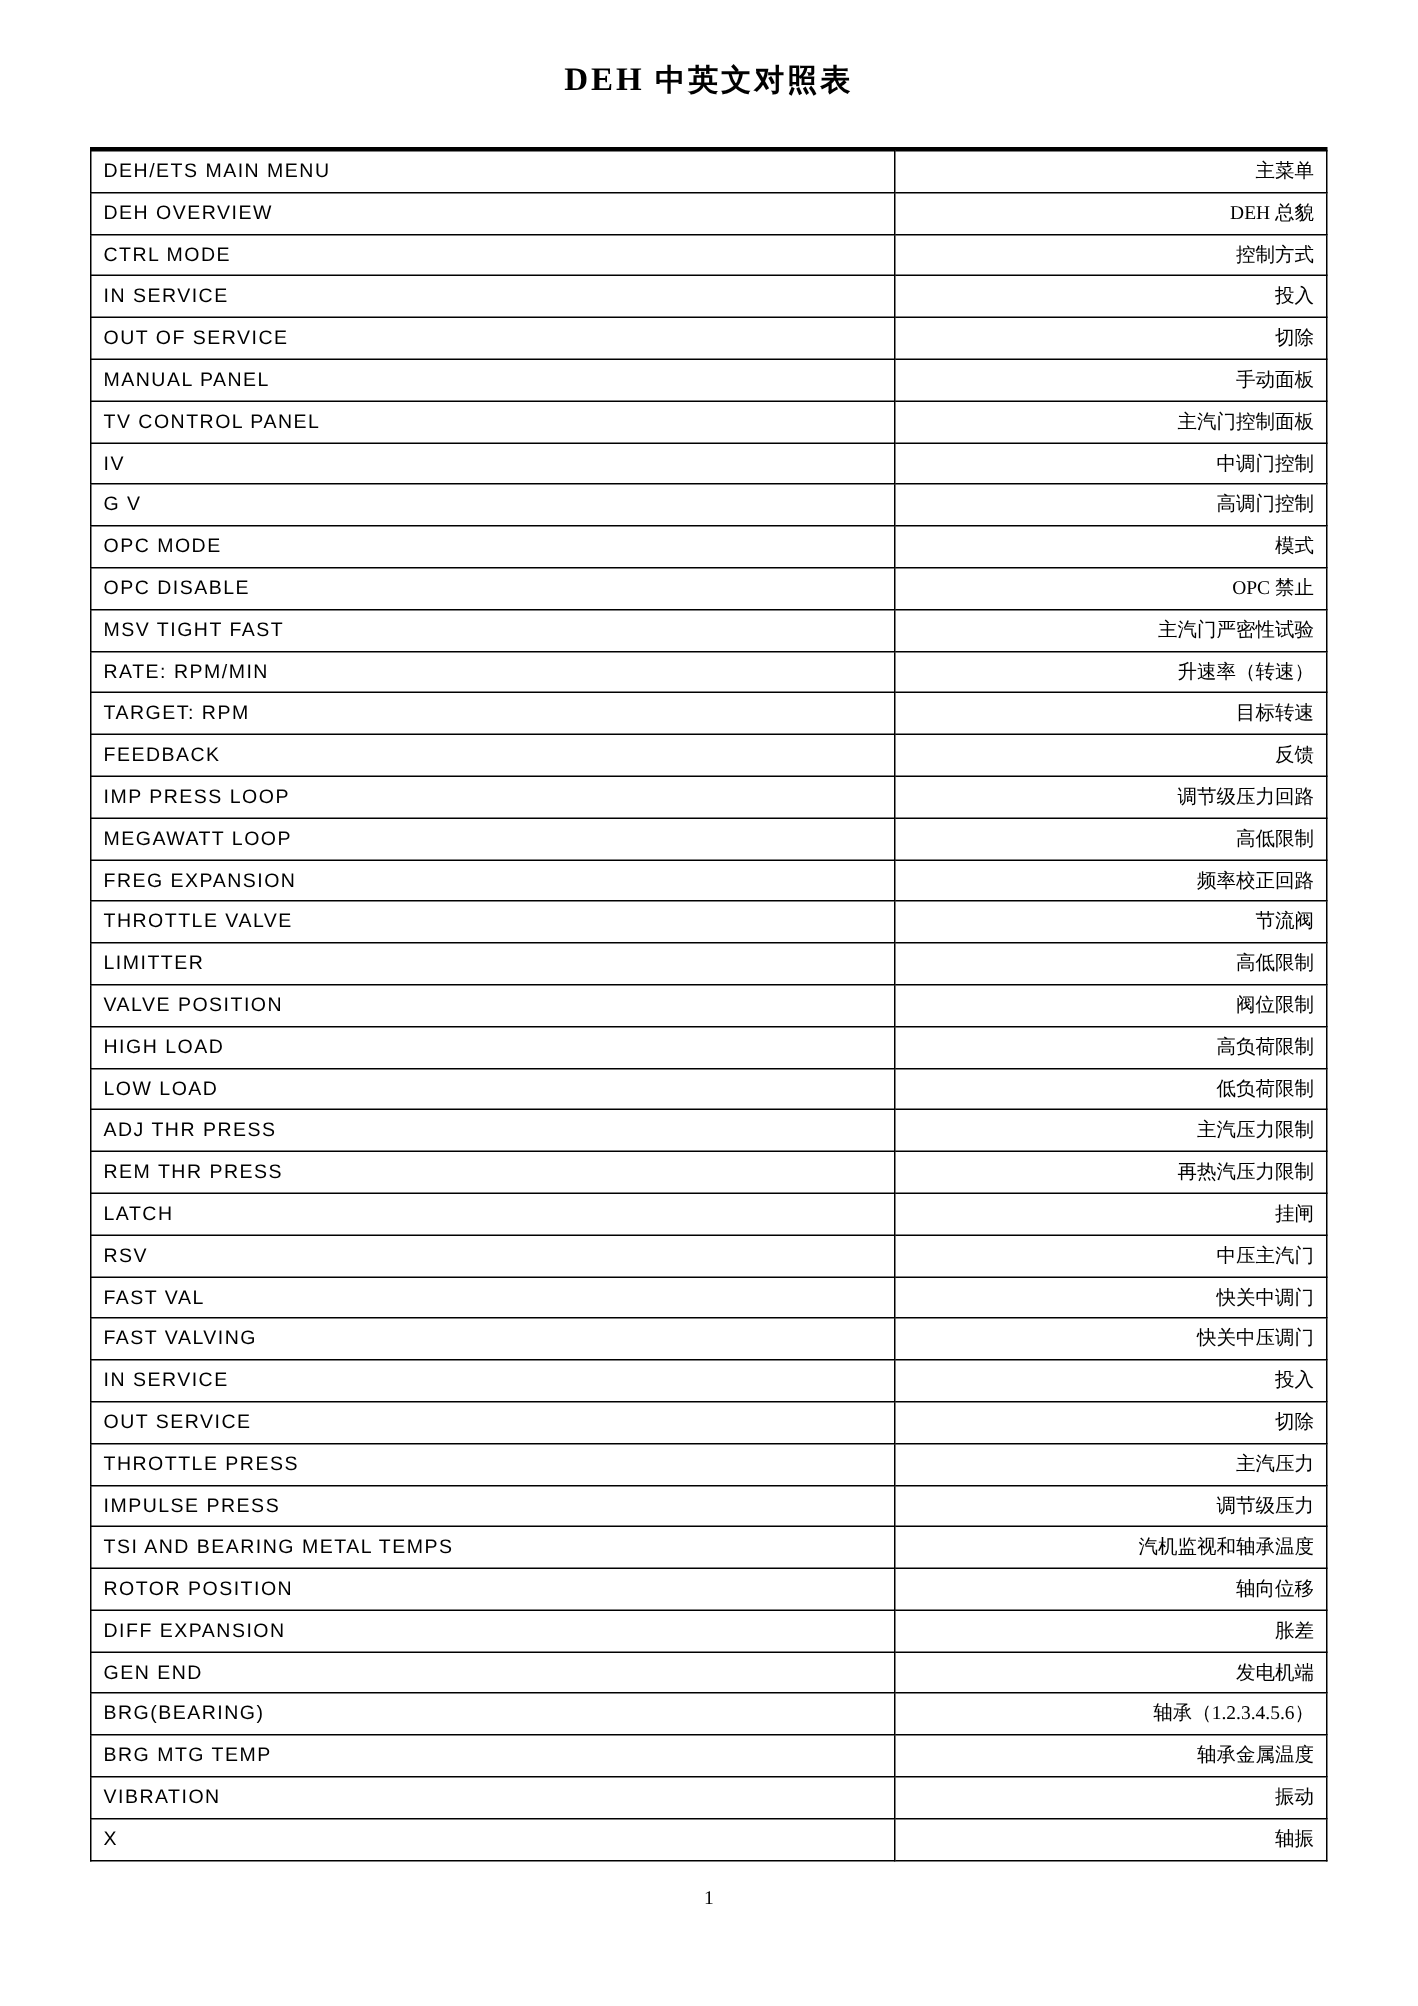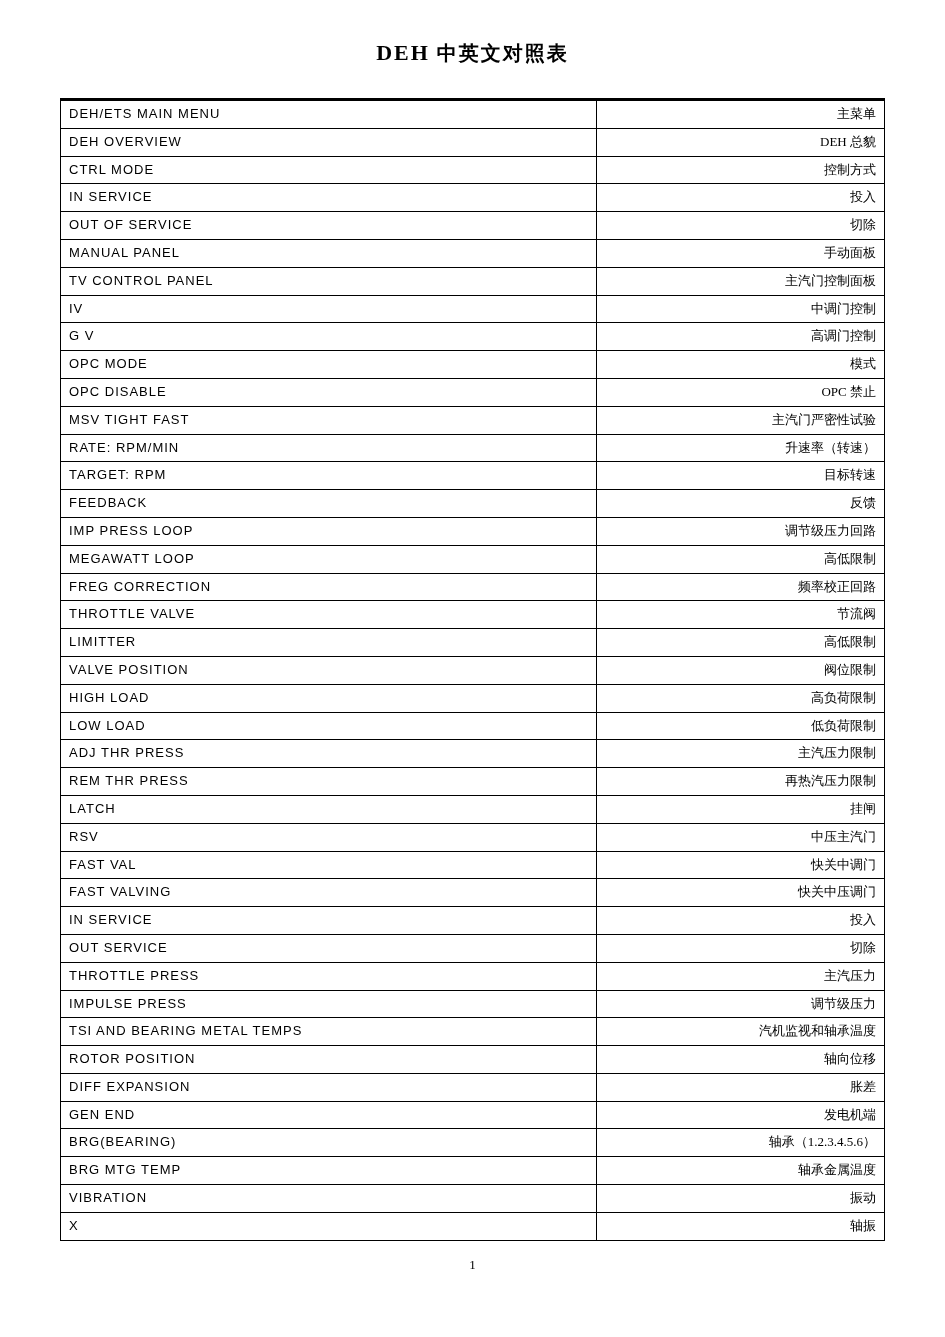--- a/index.html
+++ b/index.html
@@ -135,21 +135,21 @@
       </tr>
       <tr>
         <td>IMP   PRESS   LOOP</td>
         <td>调节级压力回路</td>
       </tr>
       <tr>
         <td>MEGAWATT   LOOP</td>
         <td>高低限制</td>
       </tr>
       <tr>
-        <td>FREG   CORRECTION</td>
+        <td>FREG   EXPANSION</td>
         <td>频率校正回路</td>
       </tr>
       <tr>
         <td>THROTTLE   VALVE</td>
         <td>节流阀</td>
       </tr>
       <tr>
         <td>LIMITTER</td>
         <td>高低限制</td>
       </tr>

